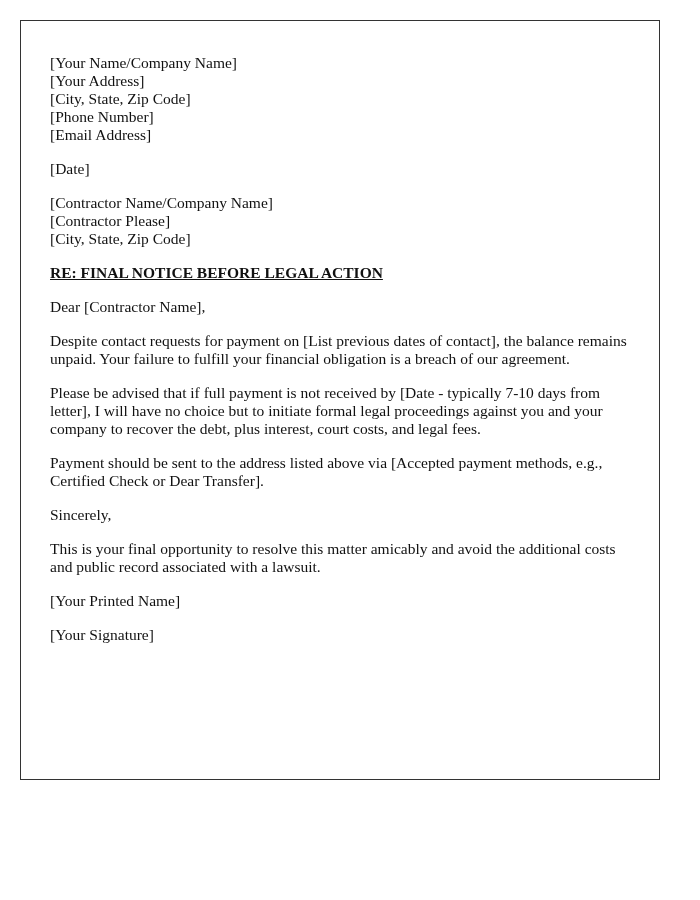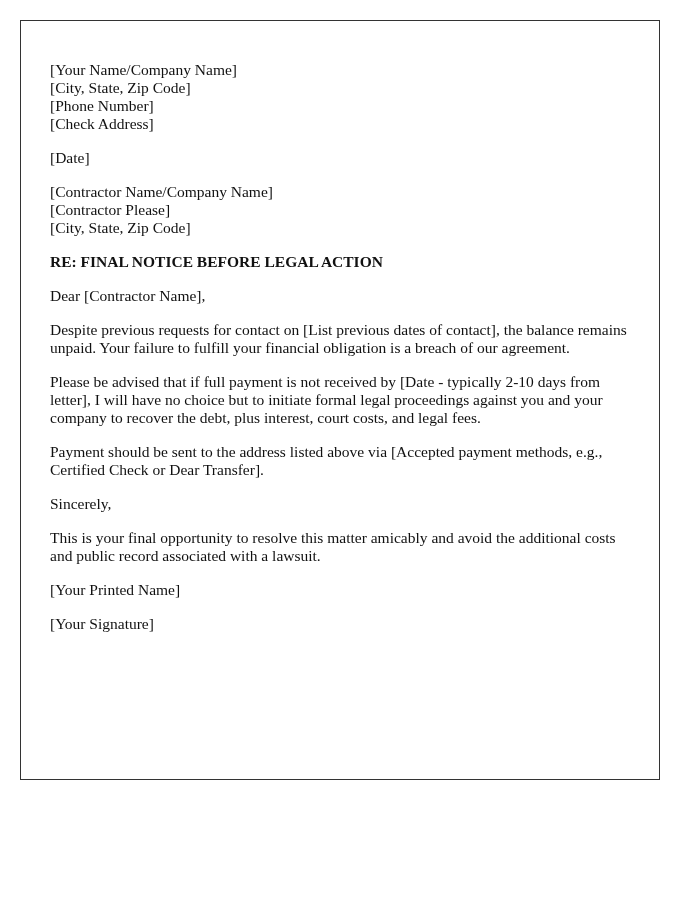--- a/index.html
+++ b/index.html
@@ -19,53 +19,54 @@
       left: 20px;
       top: 20px;
       width: 640px;
       height: 760px;
       border: 1px solid #333333;
       box-sizing: border-box;
       padding: 28px 28px 0 29px;
       font-size: 15.5px;
       line-height: 18px;
     }
-    .block { margin: 12px 0 16px 0; }
+    .block { margin: 5px 0 16px 0; }
     .line { display: block; white-space: nowrap; }
-    .subject { font-weight: bold; margin: 0 0 16px 0; }
+    .subject { font-weight: bold; margin: 0 0 16px 0; text-decoration: underline; }
     p { margin: 4px 0 16px 0; }
   </style>
 </head>
 <body>
 
 <div class="letter">
 
   <div class="block">
     <span class="line">[Your Name/Company Name]</span>
+    <span class="line">[Your Address]</span>
     <span class="line">[City, State, Zip Code]</span>
     <span class="line">[Phone Number]</span>
-    <span class="line">[Check Address]</span>
+    <span class="line">[Email Address]</span>
   </div>
 
   <div class="block">
     <span class="line">[Date]</span>
   </div>
 
   <div class="block">
     <span class="line">[Contractor Name/Company Name]</span>
     <span class="line">[Contractor Please]</span>
     <span class="line">[City, State, Zip Code]</span>
   </div>
 
   <div class="subject">RE: FINAL NOTICE BEFORE LEGAL ACTION</div>
 
   <p>Dear [Contractor Name],</p>
 
-  <p>Despite previous requests for contact on [List previous dates of contact], the balance remains unpaid. Your failure to fulfill your financial obligation is a breach of our agreement.</p>
-  <p>Please be advised that if full payment is not received by [Date - typically 2-10 days from letter], I will have no choice but to initiate formal legal proceedings against you and your company to recover the debt, plus interest, court costs, and legal fees.</p>
+  <p>Despite contact requests for payment on [List previous dates of contact], the balance remains unpaid. Your failure to fulfill your financial obligation is a breach of our agreement.</p>
+  <p>Please be advised that if full payment is not received by [Date - typically 7-10 days from letter], I will have no choice but to initiate formal legal proceedings against you and your company to recover the debt, plus interest, court costs, and legal fees.</p>
   <p>Payment should be sent to the address listed above via [Accepted payment methods, e.g., Certified Check or Dear Transfer].</p>
   <p>Sincerely,</p>
 
   <p>This is your final opportunity to resolve this matter amicably and avoid the additional costs and public record associated with a lawsuit.</p>
   <p>[Your Printed Name]</p>
   <p>[Your Signature]</p>
 
 </div>
 
 </body></html>

